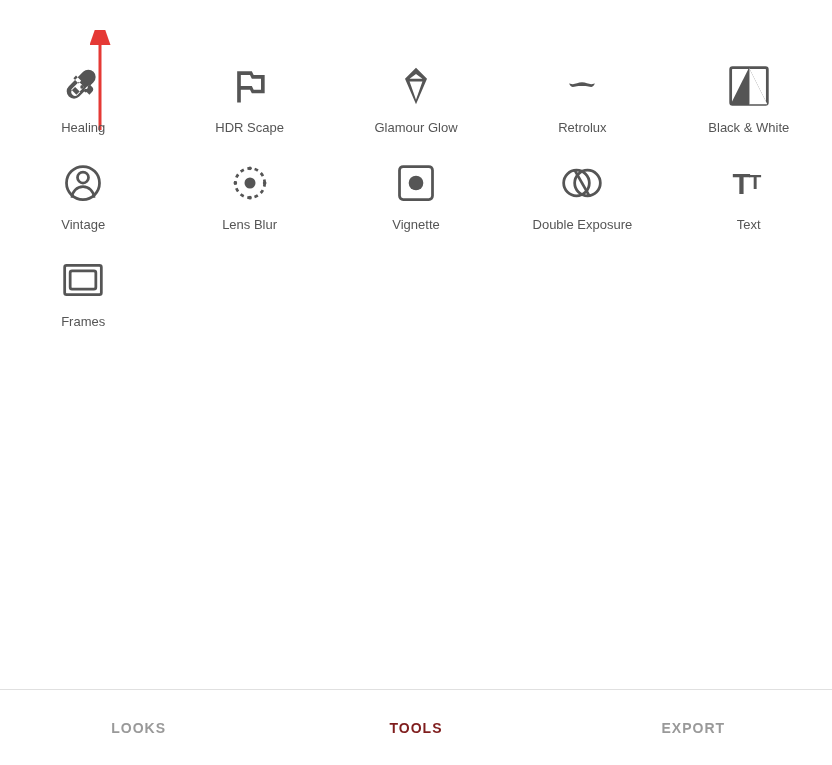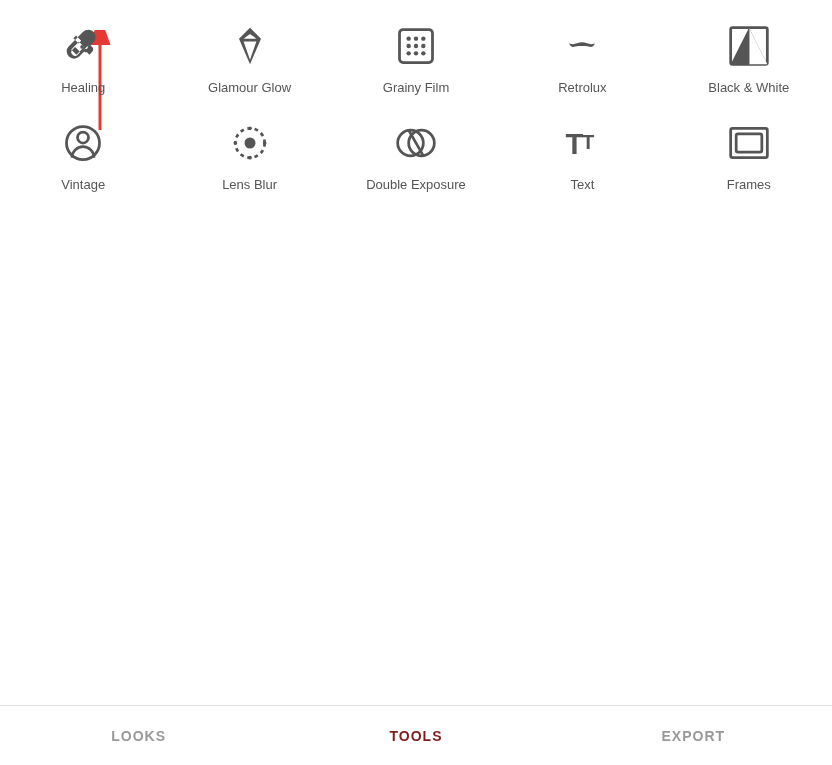--- a/index.html
+++ b/index.html
@@ -12,20 +12,21 @@
       display: flex;
       flex-direction: column;
     }
 
     .grid-container {
       flex: 1;
       display: grid;
       grid-template-columns: repeat(5, 1fr);
       grid-template-rows: repeat(4, 1fr);
       padding: 10px 0;
+      margin-top: 40px;
     }
 
     .grid-item {
       display: flex;
       flex-direction: column;
       align-items: center;
       justify-content: center;
       padding: 10px 5px;
       cursor: pointer;
       position: relative;
@@ -51,21 +52,21 @@
 
     
     .icon svg {
       width: 44px;
       height: 44px;
       fill: #555;
     }
 
     
     .bottom-nav {
-      height: 60px;
+      height: 76px;
       display: flex;
       border-top: 1px solid #e0e0e0;
     }
 
     .nav-item {
       flex: 1;
       display: flex;
       align-items: center;
       justify-content: center;
       font-size: 14px;
@@ -116,52 +117,42 @@
           <path d="M17.73 4.27a4.003 4.003 0 0 0-5.66 0l-7.8 7.8a4.003 4.003 0 0 0 0 5.66 4.003 4.003 0 0 0 5.66 0l7.8-7.8a4.003 4.003 0 0 0 0-5.66zM6.27 16.73a2 2 0 0 1 0-2.83l1.42-1.41 2.83 2.83-1.42 1.41a2 2 0 0 1-2.83 0zm3.54-7.08 2.83 2.83-4.24 4.24-2.83-2.83 4.24-4.24zm7.09 5.65-1.42 1.41-2.83-2.83 1.42-1.41a2 2 0 0 1 2.83 2.83zM11 9.17l-1.41 1.41-2.83-2.83 1.41-1.41 2.83 2.83z"></path>
           <circle cx="13.5" cy="10.5" r="1"></circle>
           <circle cx="15.5" cy="12.5" r="1"></circle>
           <circle cx="11.5" cy="12.5" r="1"></circle>
           <circle cx="13.5" cy="14.5" r="1"></circle>
         </svg>
       </div>
       <span class="label">Healing</span>
     </div>
 
+    <div class="grid-item">
+      <div class="icon">
+        <svg viewBox="0 0 24 24" xmlns="http://www.w3.org/2000/svg">
+          <path d="M14 6l-1-2H5v17h2v-7h5l1 2h7V6h-6zm4 8h-4l-1-2H7V6h5l1 2h5v6z"></path>
+        </svg>
+      </div>
+      <span class="label">HDR Scape</span>
+    </div>
 
     <div class="grid-item">
       <div class="icon">
         <svg viewBox="0 0 24 24" xmlns="http://www.w3.org/2000/svg">
 
           <path d="M12 2L6 8l6 14 6-14-6-6zm0 3.5L15.5 8H8.5L12 5.5zM8.5 9.5h7L12 19.5 8.5 9.5z"></path>
         </svg>
       </div>
       <span class="label">Glamour Glow</span>
     </div>
 
 
 
 
-    <div class="grid-item">
-      <div class="icon">
-        <svg viewBox="0 0 24 24" xmlns="http://www.w3.org/2000/svg">
-
-          <rect x="3" y="3" width="18" height="18" rx="2" ry="2" fill="none" stroke="#555" stroke-width="1.5"></rect>
-          <circle cx="8" cy="8" r="1.2"></circle>
-          <circle cx="12" cy="8" r="1.2"></circle>
-          <circle cx="16" cy="8" r="1.2"></circle>
-          <circle cx="8" cy="12" r="1.2"></circle>
-          <circle cx="12" cy="12" r="1.2"></circle>
-          <circle cx="16" cy="12" r="1.2"></circle>
-          <circle cx="8" cy="16" r="1.2"></circle>
-          <circle cx="12" cy="16" r="1.2"></circle>
-          <circle cx="16" cy="16" r="1.2"></circle>
-        </svg>
-      </div>
-      <span class="label">Grainy Film</span>
-    </div>
 
     <div class="grid-item">
       <div class="icon">
         <svg viewBox="0 0 24 24" xmlns="http://www.w3.org/2000/svg">
 
           <path d="M12 10c-2 0-3.5 1-5 1-1 0-2-.5-2-.5s.5 2 2 2c1 0 2-.5 3-.5h4c1 0 2 .5 3 .5 1.5 0 2-2 2-2s-1 .5-2 .5c-1.5 0-3-1-5-1z" fill="#555"></path>
         </svg>
       </div>
       <span class="label">Retrolux</span>
     </div>
@@ -202,20 +193,30 @@
           <circle cx="12" cy="12" r="3" fill="#555"></circle>
           <circle cx="12" cy="4" r="1" fill="#555"></circle>
           <circle cx="12" cy="20" r="1" fill="#555"></circle>
           <circle cx="4" cy="12" r="1" fill="#555"></circle>
           <circle cx="20" cy="12" r="1" fill="#555"></circle>
         </svg>
       </div>
       <span class="label">Lens Blur</span>
     </div>
 
+    <div class="grid-item">
+      <div class="icon">
+        <svg viewBox="0 0 24 24" xmlns="http://www.w3.org/2000/svg">
+
+          <rect x="3" y="3" width="18" height="18" rx="2" fill="none" stroke="#555" stroke-width="1.5"></rect>
+          <circle cx="12" cy="12" r="4" fill="#555"></circle>
+        </svg>
+      </div>
+      <span class="label">Vignette</span>
+    </div>
 
     <div class="grid-item">
       <div class="icon">
         <svg viewBox="0 0 24 24" xmlns="http://www.w3.org/2000/svg">
 
           <circle cx="9" cy="12" r="7" fill="none" stroke="#555" stroke-width="1.5"></circle>
           <circle cx="15" cy="12" r="7" fill="none" stroke="#555" stroke-width="1.5"></circle>
 
           <line x1="8" y1="5" x2="16" y2="19" stroke="#555" stroke-width="1.5"></line>
         </svg>

